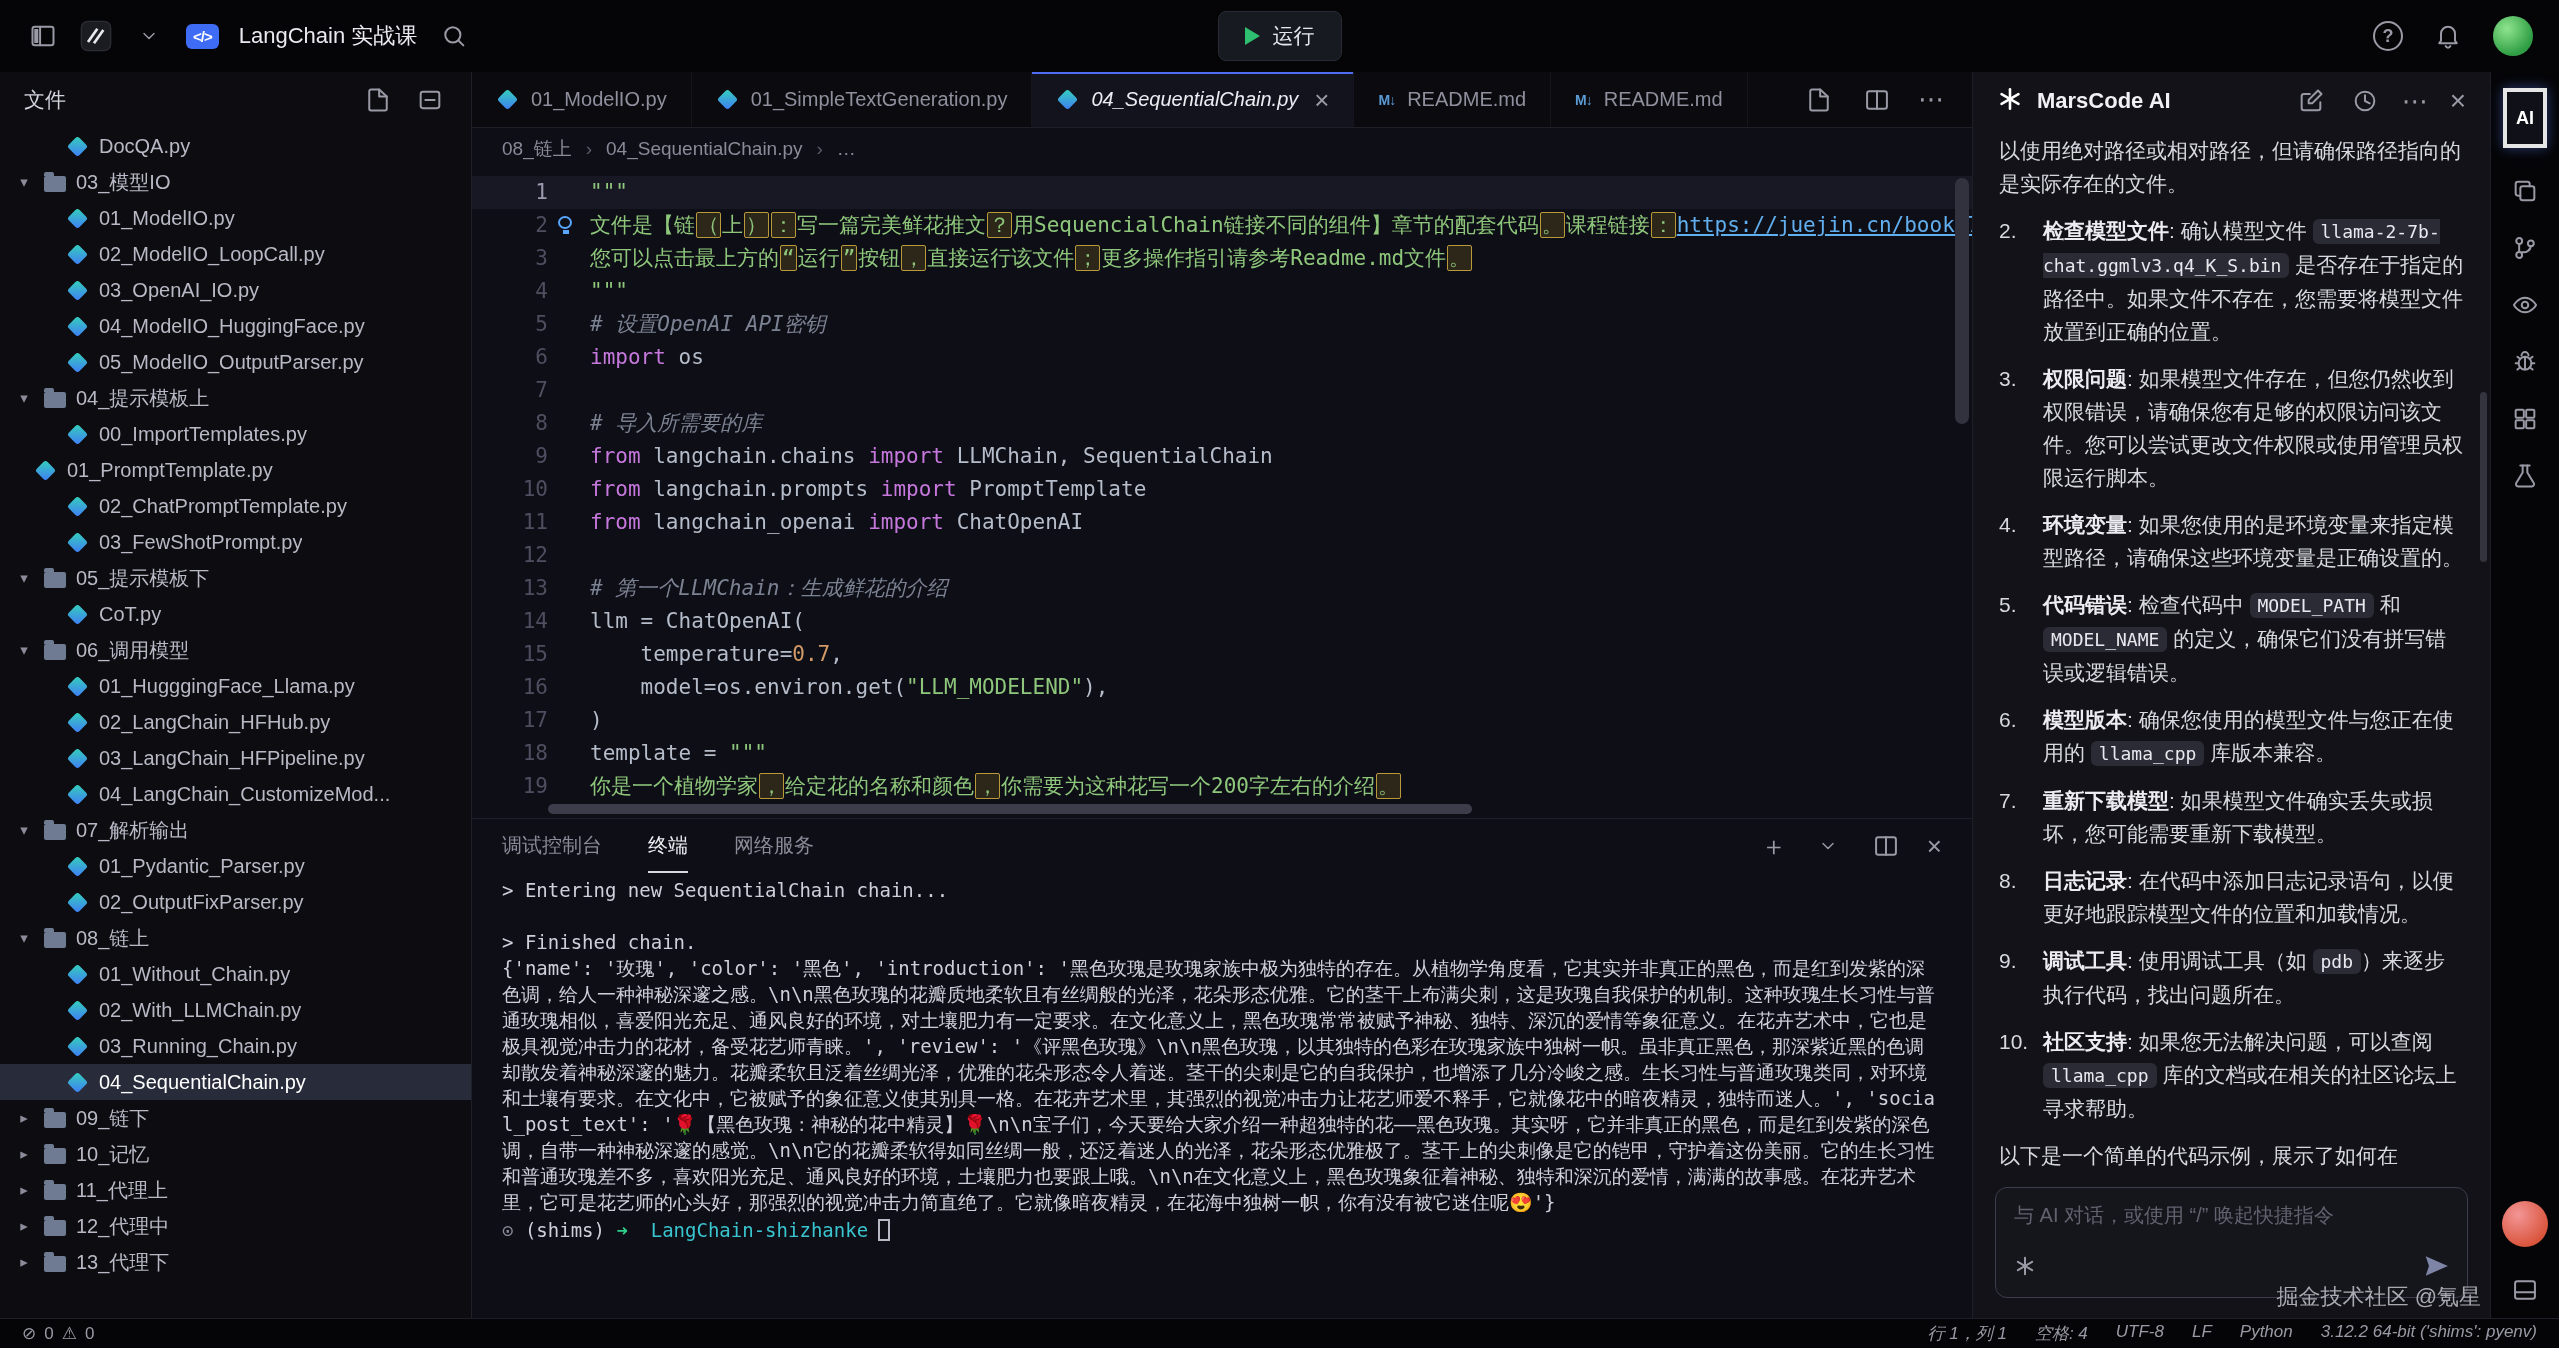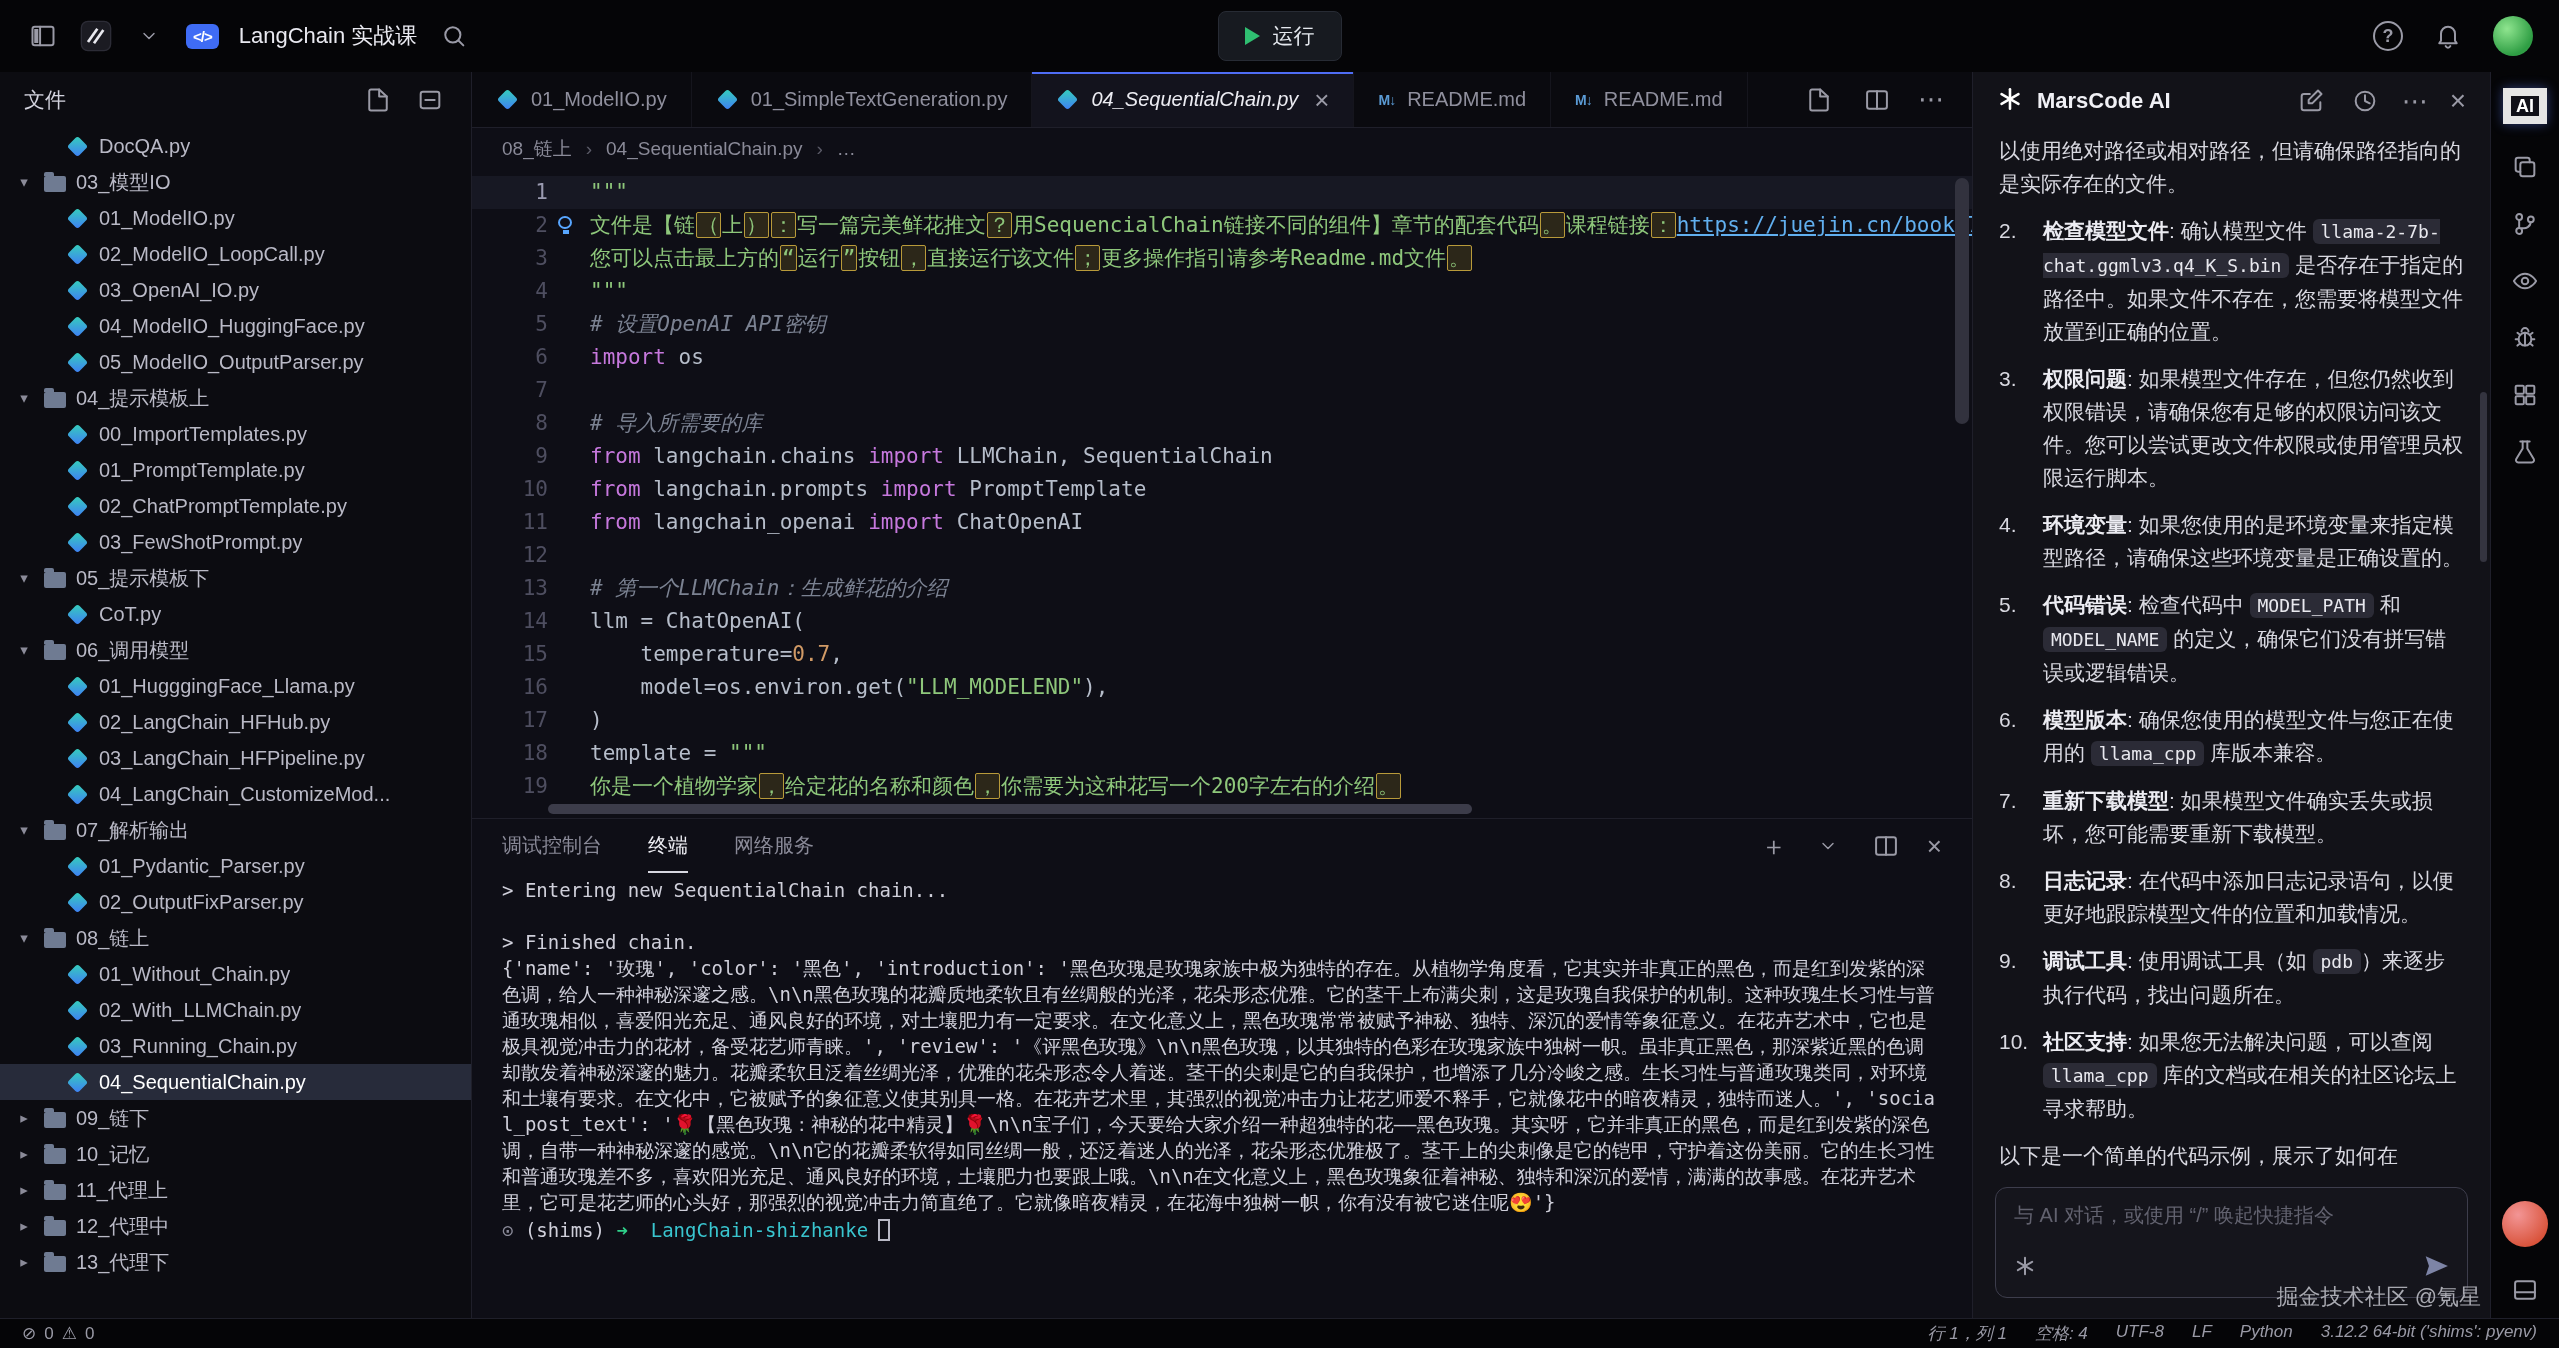--- a/index.html
+++ b/index.html
@@ -135,21 +135,21 @@
   .ai-input-wrap { flex:none; padding:14px 22px 20px; }
   .ai-input-box { border:1.5px solid #3d3d4c; border-radius:12px; background:#15151c; padding:16px 18px 14px; }
   .ai-input { width:100%; background:transparent; border:none; outline:none; color:#d8d8e0;
     font-size:20px; font-family:"Liberation Sans",sans-serif; }
   .ai-input::placeholder { color:#62626f; }
   .ai-input-row2 { display:flex; justify-content:space-between; align-items:center; margin-top:26px; }
 
   
   .activitybar { width:69px; flex:none; background:var(--bg-window); border-left:1px solid var(--border);
     display:flex; flex-direction:column; align-items:center; padding:16px 0 14px; gap:29px; }
-  .ai-badge { width:44px; height:36px; border-radius:0; background:#101018; border:8px solid #e5e5e5;
+  .ai-badge { width:44px; height:60px; border-radius:0; background:#101018; border:4px solid #e5e5e5;
     color:#fff; display:flex; align-items:center; justify-content:center; font-size:18px; font-weight:700;
     box-shadow:0 0 12px rgba(90,124,248,.45); cursor:pointer; }
   .act-ic { display:flex; cursor:pointer; }
   .act-spacer { flex:1; }
   .assist-avatar { width:46px; height:46px; border-radius:50%; cursor:pointer;
     background:radial-gradient(circle at 35% 30%, #ff9d9d, #e4573d 75%); opacity:.95; }
 
   
   .statusbar { height:30px; flex:none; background:var(--bg-window); border-top:1px solid var(--border);
     display:flex; align-items:center; padding:0 22px; font-size:17px; color:#9a9aa6; }
@@ -264,21 +264,21 @@
           </div>
           <div class="tree-row" style="padding-left: 14px;">
             <span class="chev">▾</span>
             <span class="folder-ic"></span>
             <span class="tree-label">04_提示模板上</span>
           </div>
           <div class="tree-row" style="padding-left: 66px;">
             <span class="file-ic"></span>
             <span class="tree-label">00_ImportTemplates.py</span>
           </div>
-          <div class="tree-row" style="padding-left: 66px;">
+          <div class="tree-row" style="padding-left: 34px;">
             <span class="file-ic"></span>
             <span class="tree-label">01_PromptTemplate.py</span>
           </div>
           <div class="tree-row" style="padding-left: 66px;">
             <span class="file-ic"></span>
             <span class="tree-label">02_ChatPromptTemplate.py</span>
           </div>
           <div class="tree-row" style="padding-left: 66px;">
             <span class="file-ic"></span>
             <span class="tree-label">03_FewShotPrompt.py</span>

